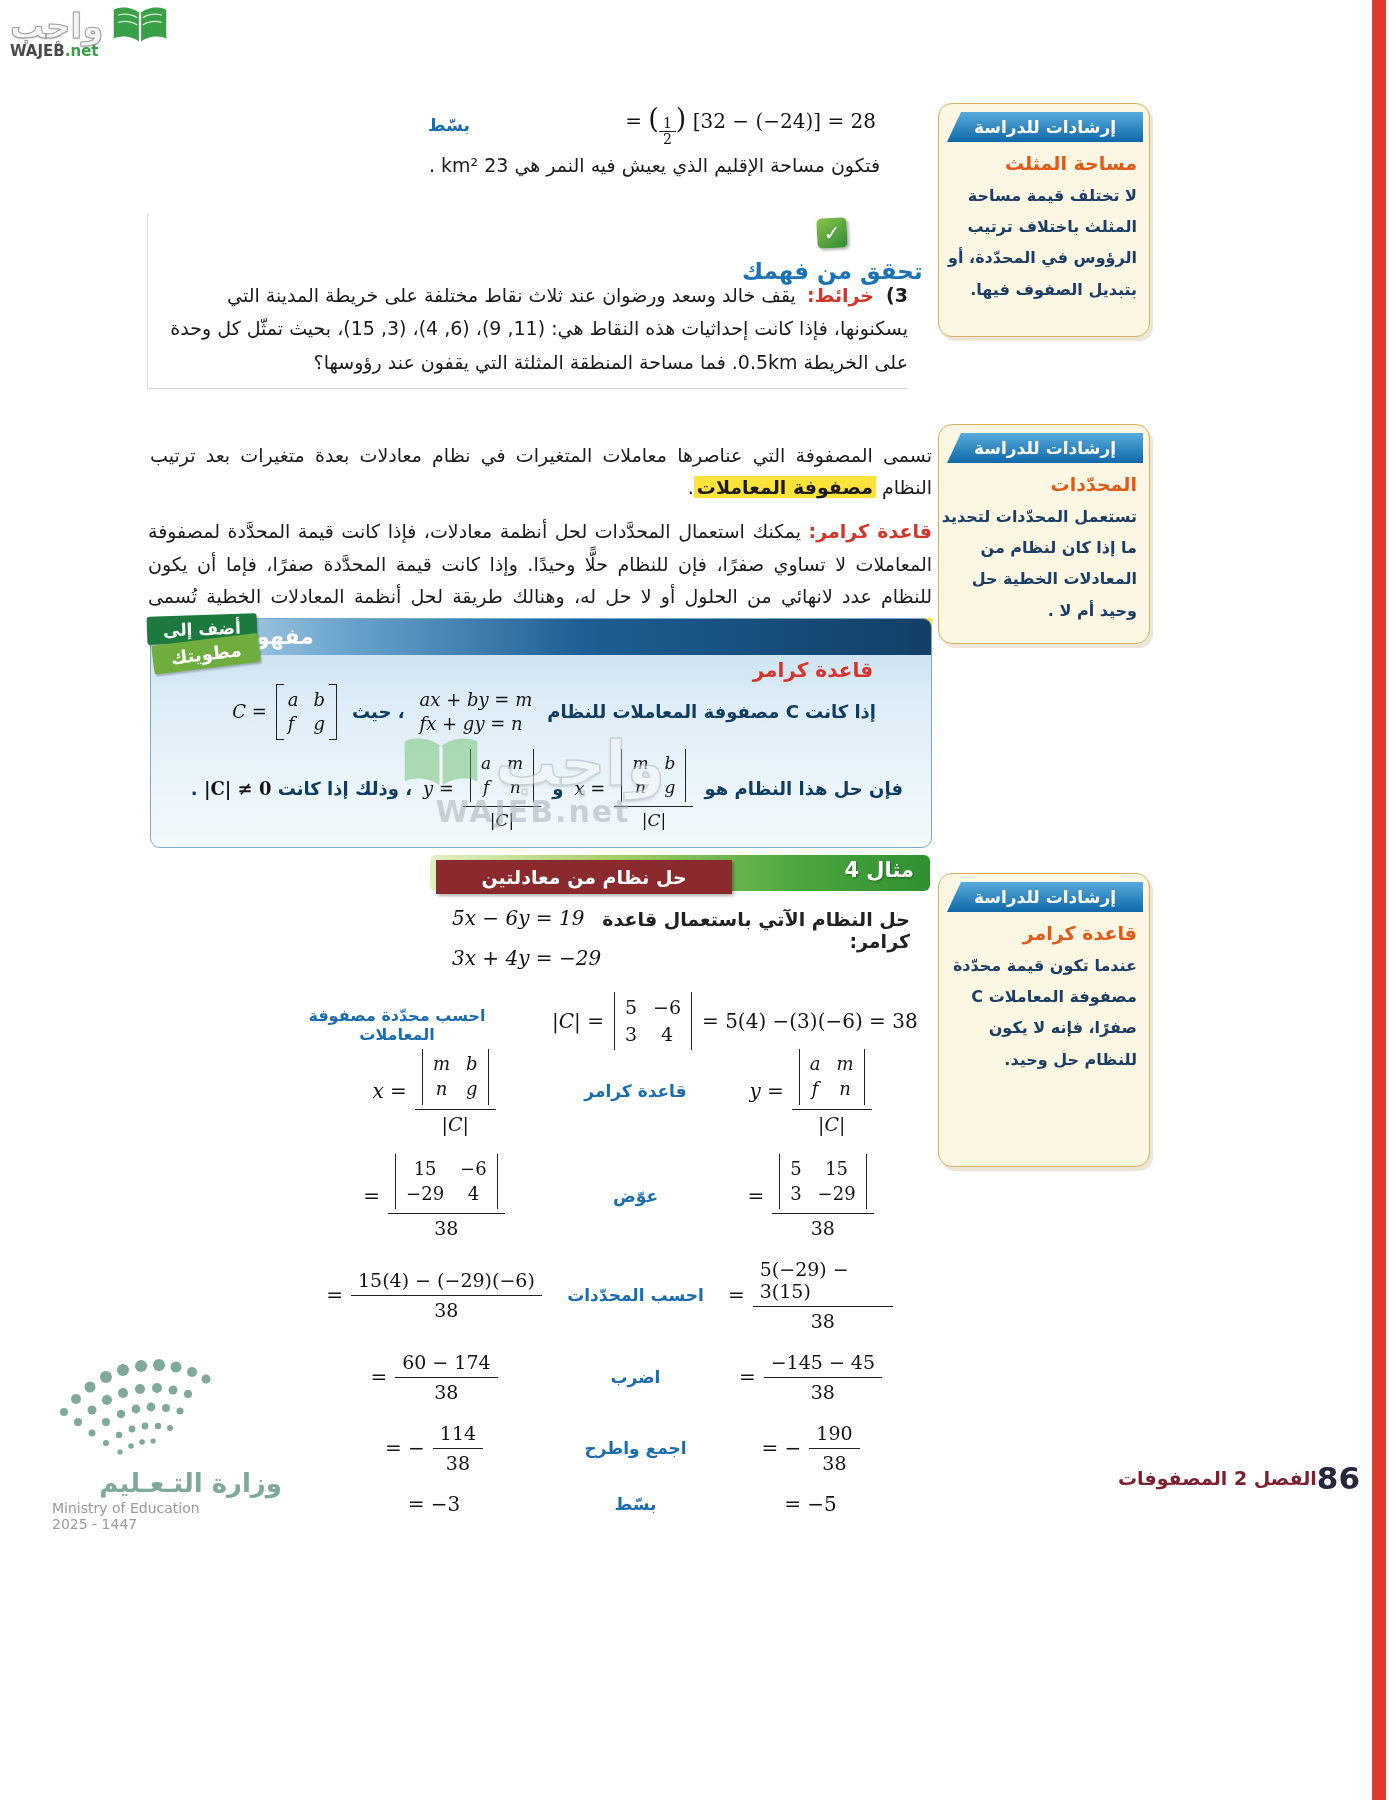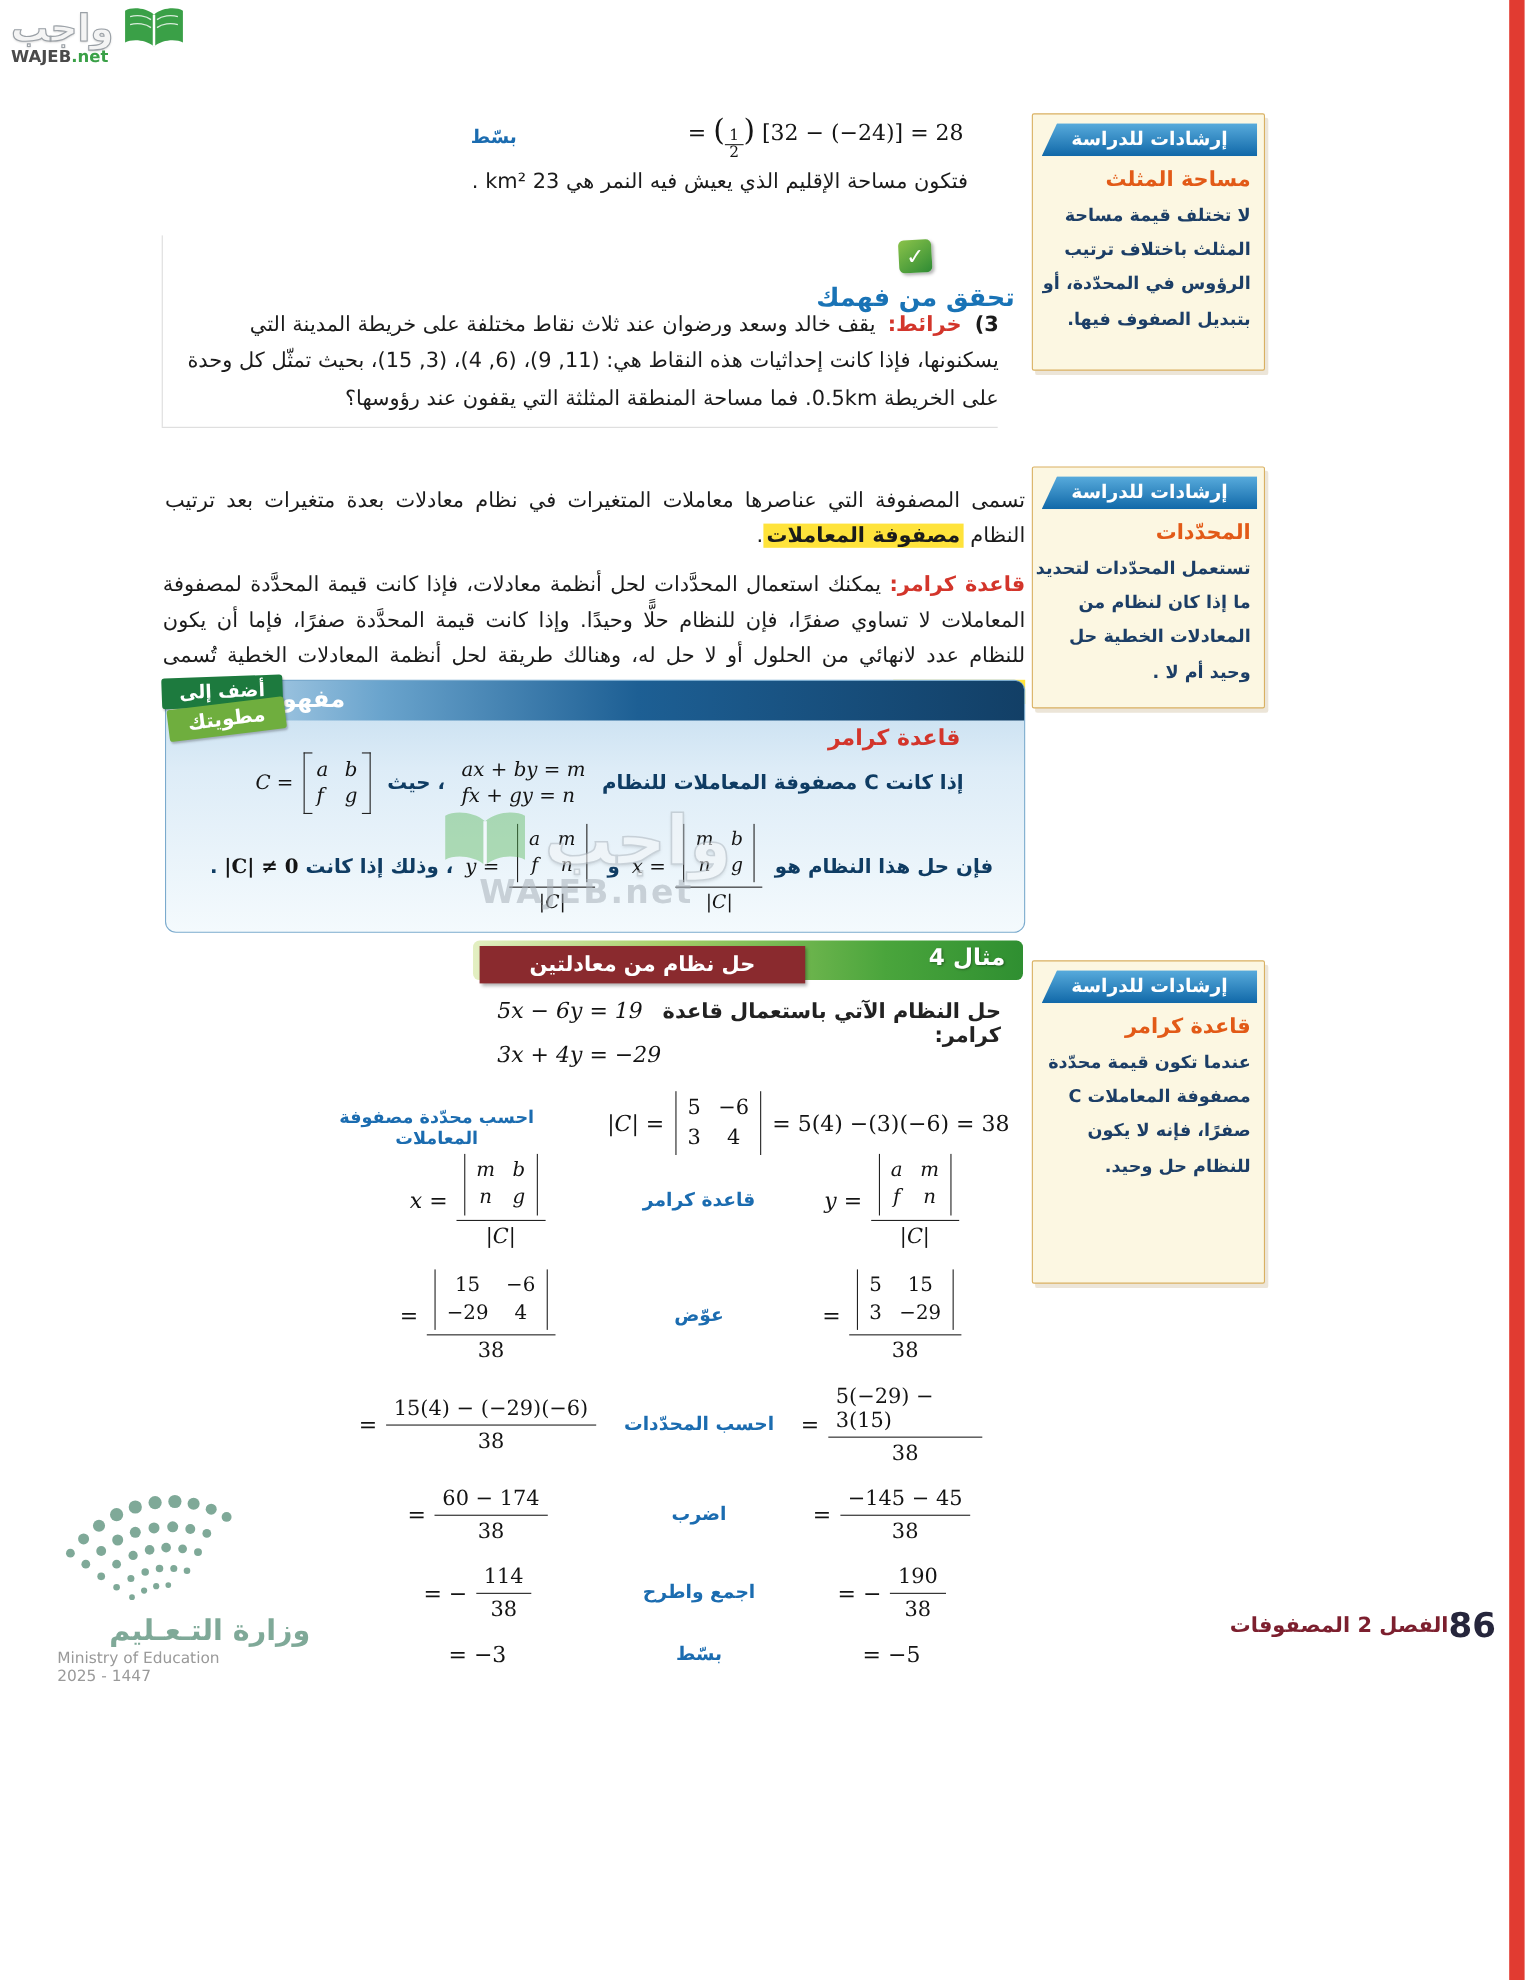--- a/index.html
+++ b/index.html
@@ -122,21 +122,21 @@
   
   #solgrid{left:325px;top:1048px;width:568px;display:grid;grid-template-columns:218px 185px 165px;
            row-gap:18px;align-items:center;}
   .dcell{display:flex;direction:ltr;align-items:center;justify-content:center;gap:8px;}
   .dcell .det{font-size:18px;}
   .dcell .fden,.dcell .fnum{font-size:19px;}
   .dlabel{color:#1b6cb0;font-weight:bold;font-size:17px;text-align:center;direction:rtl;
           font-family:"DejaVu Sans",sans-serif;}
 
   
-  .tip{position:absolute;width:210px;background:#fcf7e2;border:1.6px solid #d9b061;border-radius:2px;
+  .tip{position:absolute;width:210px;background:#fcf7e2;border:1.6px solid #d9b061;border-radius:14px;
        box-shadow:3px 4px 0 rgba(180,150,100,.25);}
   .tip-header{position:absolute;top:8px;left:8px;right:6px;height:30px;line-height:30px;
        background:linear-gradient(180deg,#58abdc,#1068a8);color:#fff;font-weight:bold;font-size:17px;
        text-align:center;clip-path:polygon(14px 0,100% 0,100% 100%,0 100%);}
   .tip-title{color:#e25a17;font-weight:bold;font-size:19px;text-align:right;direction:rtl;
        margin:48px 12px 6px 10px;}
   .tip-body{color:#1c3e66;font-weight:bold;font-size:16px;line-height:1.95;text-align:right;direction:rtl;
        margin:0 12px 12px 2px;}
   #tip1{left:938px;top:103px;height:232px;}
   #tip2{left:938px;top:424px;height:218px;}

